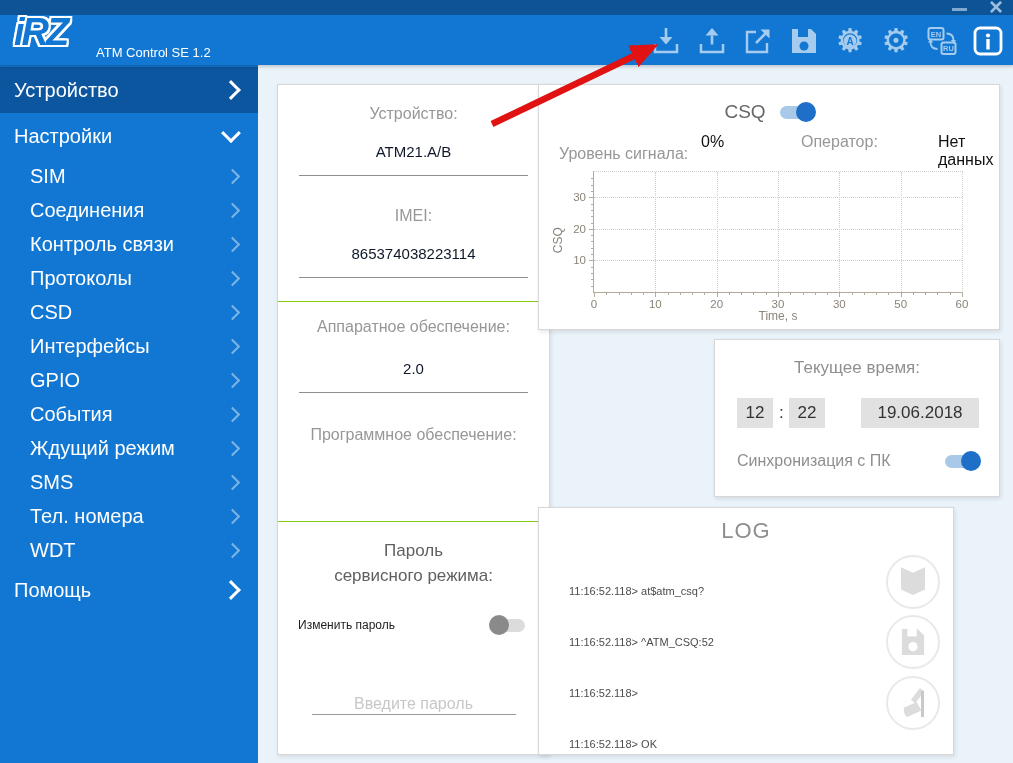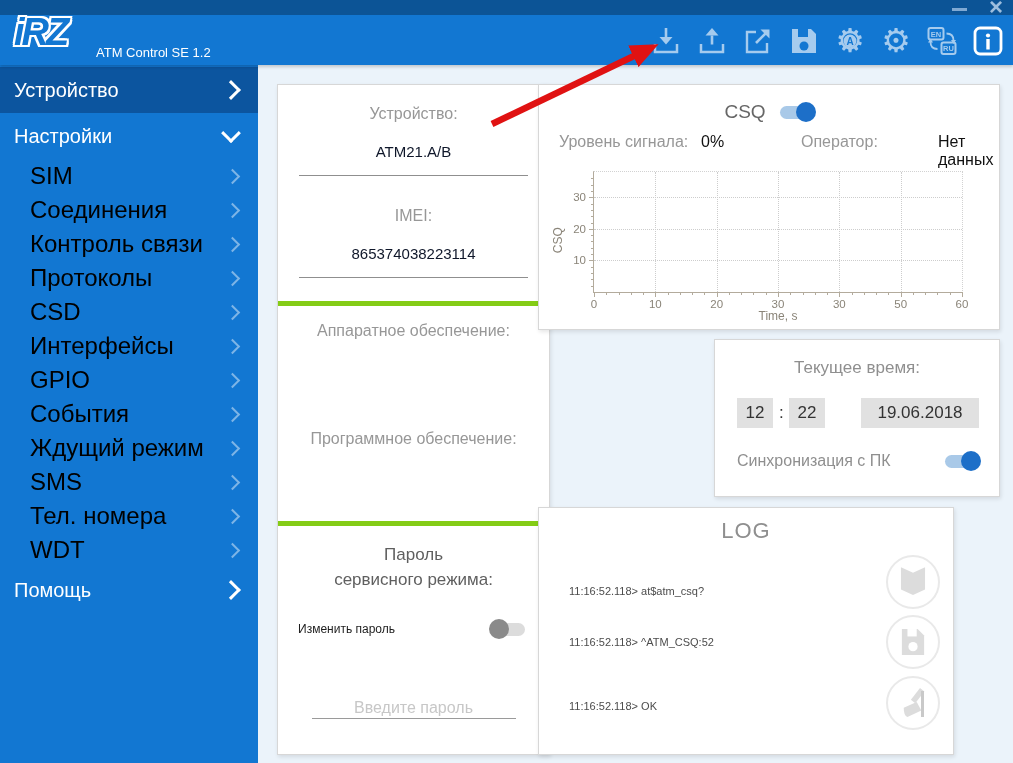--- a/index.html
+++ b/index.html
@@ -22,36 +22,36 @@
   .gear-glyph{font-family:"DejaVu Sans",sans-serif;font-size:33px;color:#a5cbee;line-height:34px;}
   .gear-a-disc{position:absolute;left:50%;top:50%;transform:translate(-50%,-50%);width:13px;height:13px;
     border-radius:50%;background:#a5cbee;display:flex;align-items:center;justify-content:center;
     font-size:10px;font-weight:bold;color:#1277d2;}
   
   .sidebar{position:absolute;left:0;top:65px;width:258px;bottom:0;background:#1277d2;padding-top:2px;
     box-sizing:border-box;z-index:3;}
   .side-item{display:flex;align-items:center;justify-content:space-between;color:#fff;cursor:pointer;
     padding:0 20px 0 14px;box-sizing:border-box;}
   .side-item.lv1{height:46px;font-size:20px;}
-  .side-item.lv2{height:34px;font-size:24px;padding-left:30px;color:#000000;}
+  .side-item.lv2{height:34px;font-size:20px;padding-left:30px;color:#ffffff;}
   .side-item.selected{background:#0c559f;}
   .chev{width:9px;height:9px;border-top:2px solid rgba(255,255,255,.45);border-right:2px solid rgba(255,255,255,.45);
     transform:rotate(45deg);flex:0 0 auto;}
   .lv1 .chev{width:11px;height:11px;border-width:3px;border-color:#fff;}
   .chev-down .chev{transform:rotate(135deg) translate(-2px,2px);}
   
   .card{position:absolute;background:#fff;border:1px solid #d7d7d7;box-shadow:1px 2px 4px rgba(0,0,0,.10);
     box-sizing:border-box;}
   #card-device{left:277px;top:84px;width:273px;height:671px;}
   #card-csq{left:538px;top:84px;width:462px;height:246px;}
   #card-update{left:538px;top:339px;width:168px;height:158px;cursor:pointer;}
   #card-time{left:714px;top:339px;width:286px;height:158px;}
   #card-log{left:538px;top:507px;width:416px;height:248px;}
   .sec{position:absolute;left:0;right:0;}
-  .sec2{border-top:5px solid #84cc16;}
+  .sec2{border-top:1px solid #84cc16;}
   .glabel{position:absolute;left:0;right:0;text-align:center;color:#979797;font-size:16px;}
   .gvalue{position:absolute;left:21px;right:21px;text-align:center;color:#0f172a;font-size:15px;
     border-bottom:1px solid #8f8f8f;padding-bottom:15px;}
   
   .pw-label{position:absolute;left:0;right:0;text-align:center;color:#5f5f5f;font-size:17px;line-height:25px;}
   .row-flex{position:absolute;left:20px;right:24px;display:flex;align-items:center;justify-content:space-between;}
   .black-label{color:#1d1d1d;font-size:12px;}
   .pw-input{display:block;margin:0 auto;width:200px;border:none;border-bottom:1px solid #9a9a9a;background:transparent;
     text-align:center;font-size:16px;font-family:"Liberation Sans",sans-serif;color:#444;outline:none;}
   .pw-input::placeholder{color:#c7c7c7;}
@@ -252,20 +252,21 @@
 
   <div class="card" id="card-device">
     <div class="sec" style="top:0;height:216px;">
       <div class="glabel" style="top:20px;">Устройство:</div>
       <div class="gvalue" style="top:58px;">ATM21.A/B</div>
       <div class="glabel" style="top:122px;">IMEI:</div>
       <div class="gvalue" style="top:160px;">865374038223114</div>
     </div>
     <div class="sec sec2" style="top:216px;height:220px;">
       <div class="glabel" style="top:16px;">Аппаратное обеспечение:</div>
+      <div class="gvalue" style="top:58px;">2.0</div>
       <div class="glabel" style="top:124px;">Программное обеспечение:</div>
     </div>
     <div class="sec sec2" style="top:436px;bottom:0;">
       <div class="pw-label" style="top:16px;">
         <div>Пароль</div>
         <div>сервисного режима:</div>
       </div>
       <div class="row-flex" style="top:96px;">
         <span class="black-label">Изменить пароль</span>
         <span class="toggle off">
@@ -279,21 +280,21 @@
   </div>
 
   <div class="card" id="card-csq">
     <div class="csq-head">
       <span class="csq-title">CSQ</span>
       <span class="toggle on">
           <span class="knob"></span>
         </span>
     </div>
     <div class="csq-info">
-      <span class="lbl" style="left:20px;">Уровень сигнала:</span>
+      <span class="lbl" style="left:20px;margin-top:12px;">Уровень сигнала:</span>
       <span class="val" style="left:162px;">0%</span>
       <span class="lbl" style="left:262px;">Оператор:</span>
       <span class="val" style="left:355px;margin-left:44px;">Нет данных</span>
     </div>
     <div class="chart-wrap">
       <div class="plot">
           <div class="xtick" style="left: 0%;"></div>
           <div class="xlab" style="left: 0%;">0</div>
           <div class="vgrid" style="left: 16.6667%;"></div>
           <div class="xtick" style="left: 16.6667%;"></div>
@@ -391,20 +392,21 @@
     </div>
   </div>
 
   <div class="card" id="card-log">
     <div class="log-title">LOG</div>
     <div class="log-lines">
   <div class="log-line">11:16:52.118&gt; at$atm_csq?</div>
 
   <div class="log-line">11:16:52.118&gt; ^ATM_CSQ:52</div>
 
+  <div class="log-line">11:16:52.118&gt;</div>
 
   <div class="log-line">11:16:52.118&gt; OK</div>
 
   
 
   
 
   
 
   

